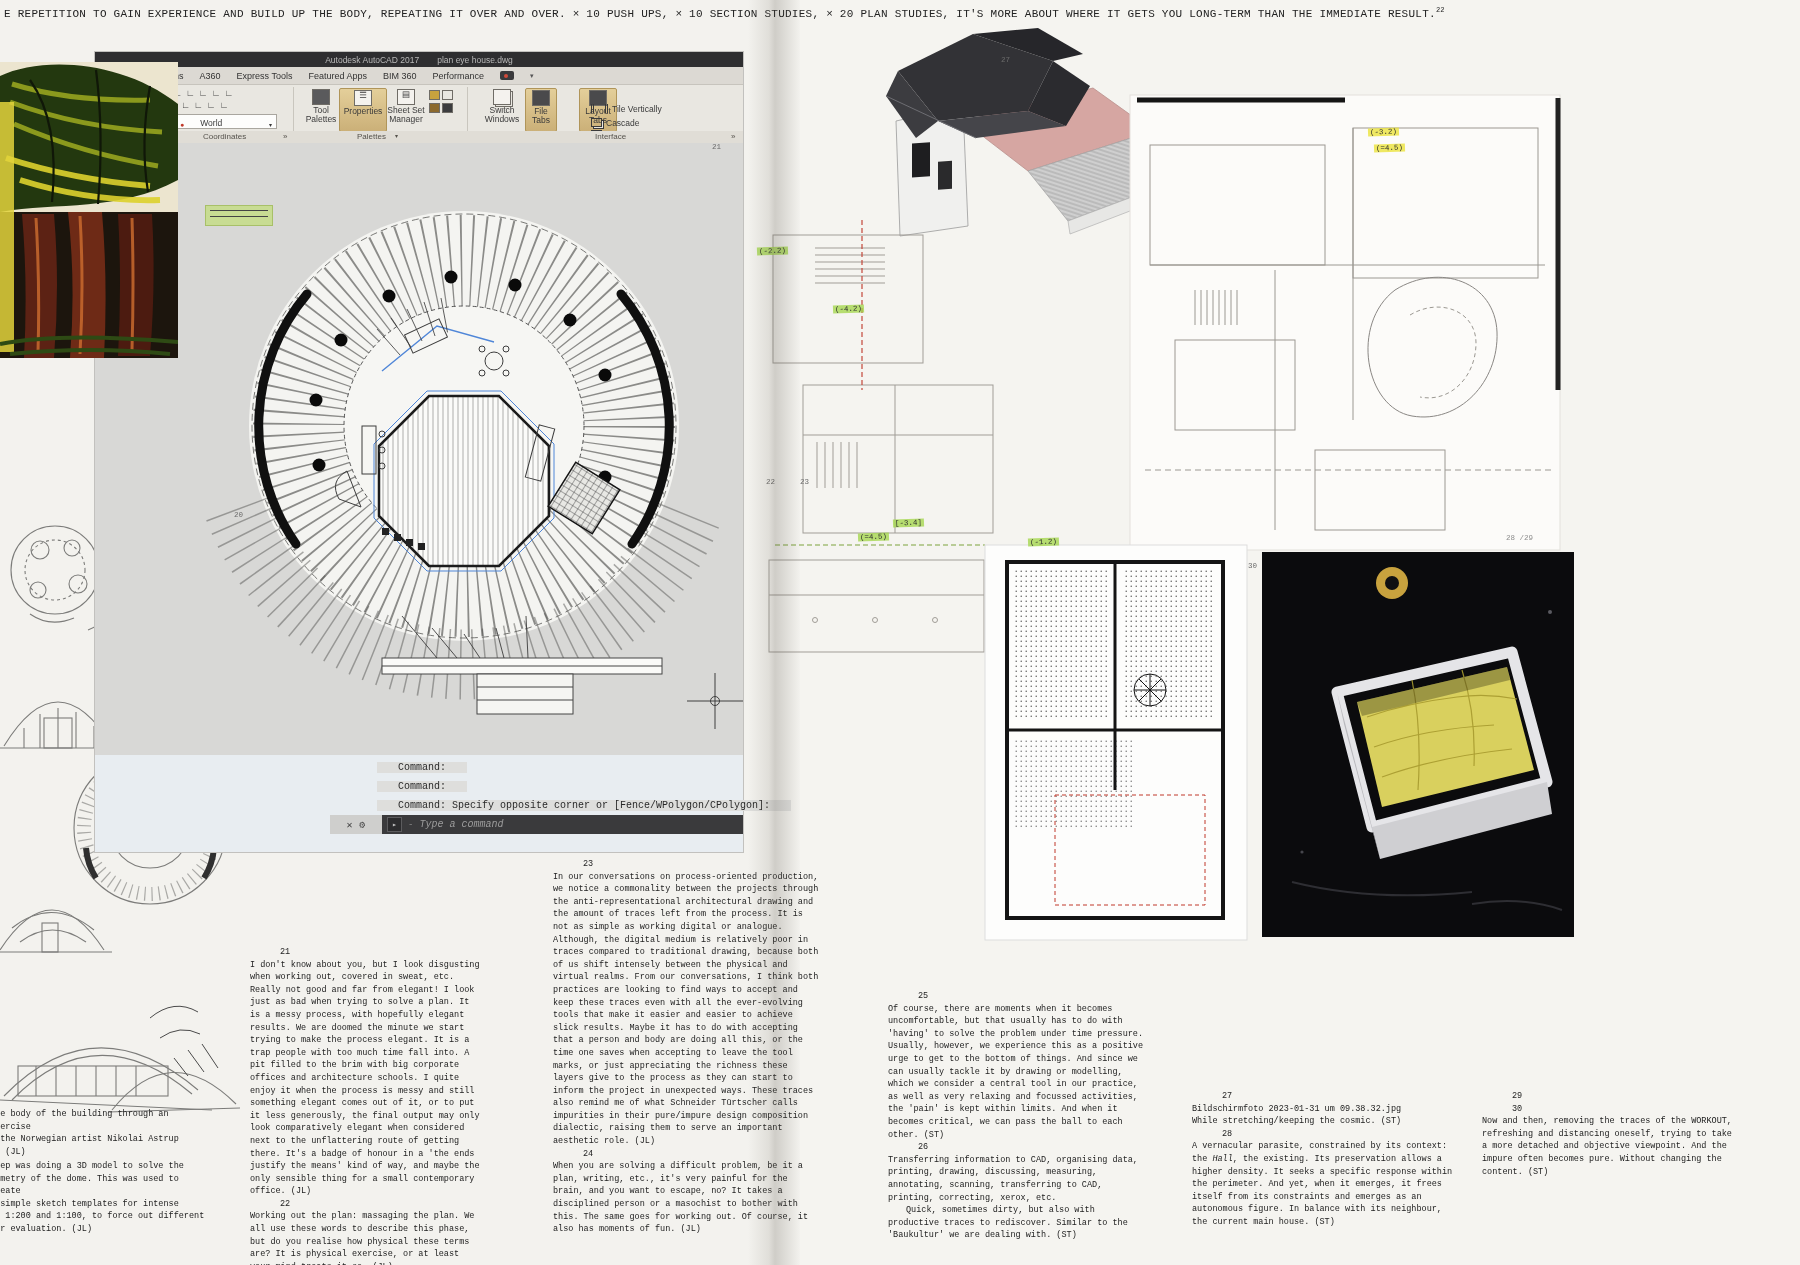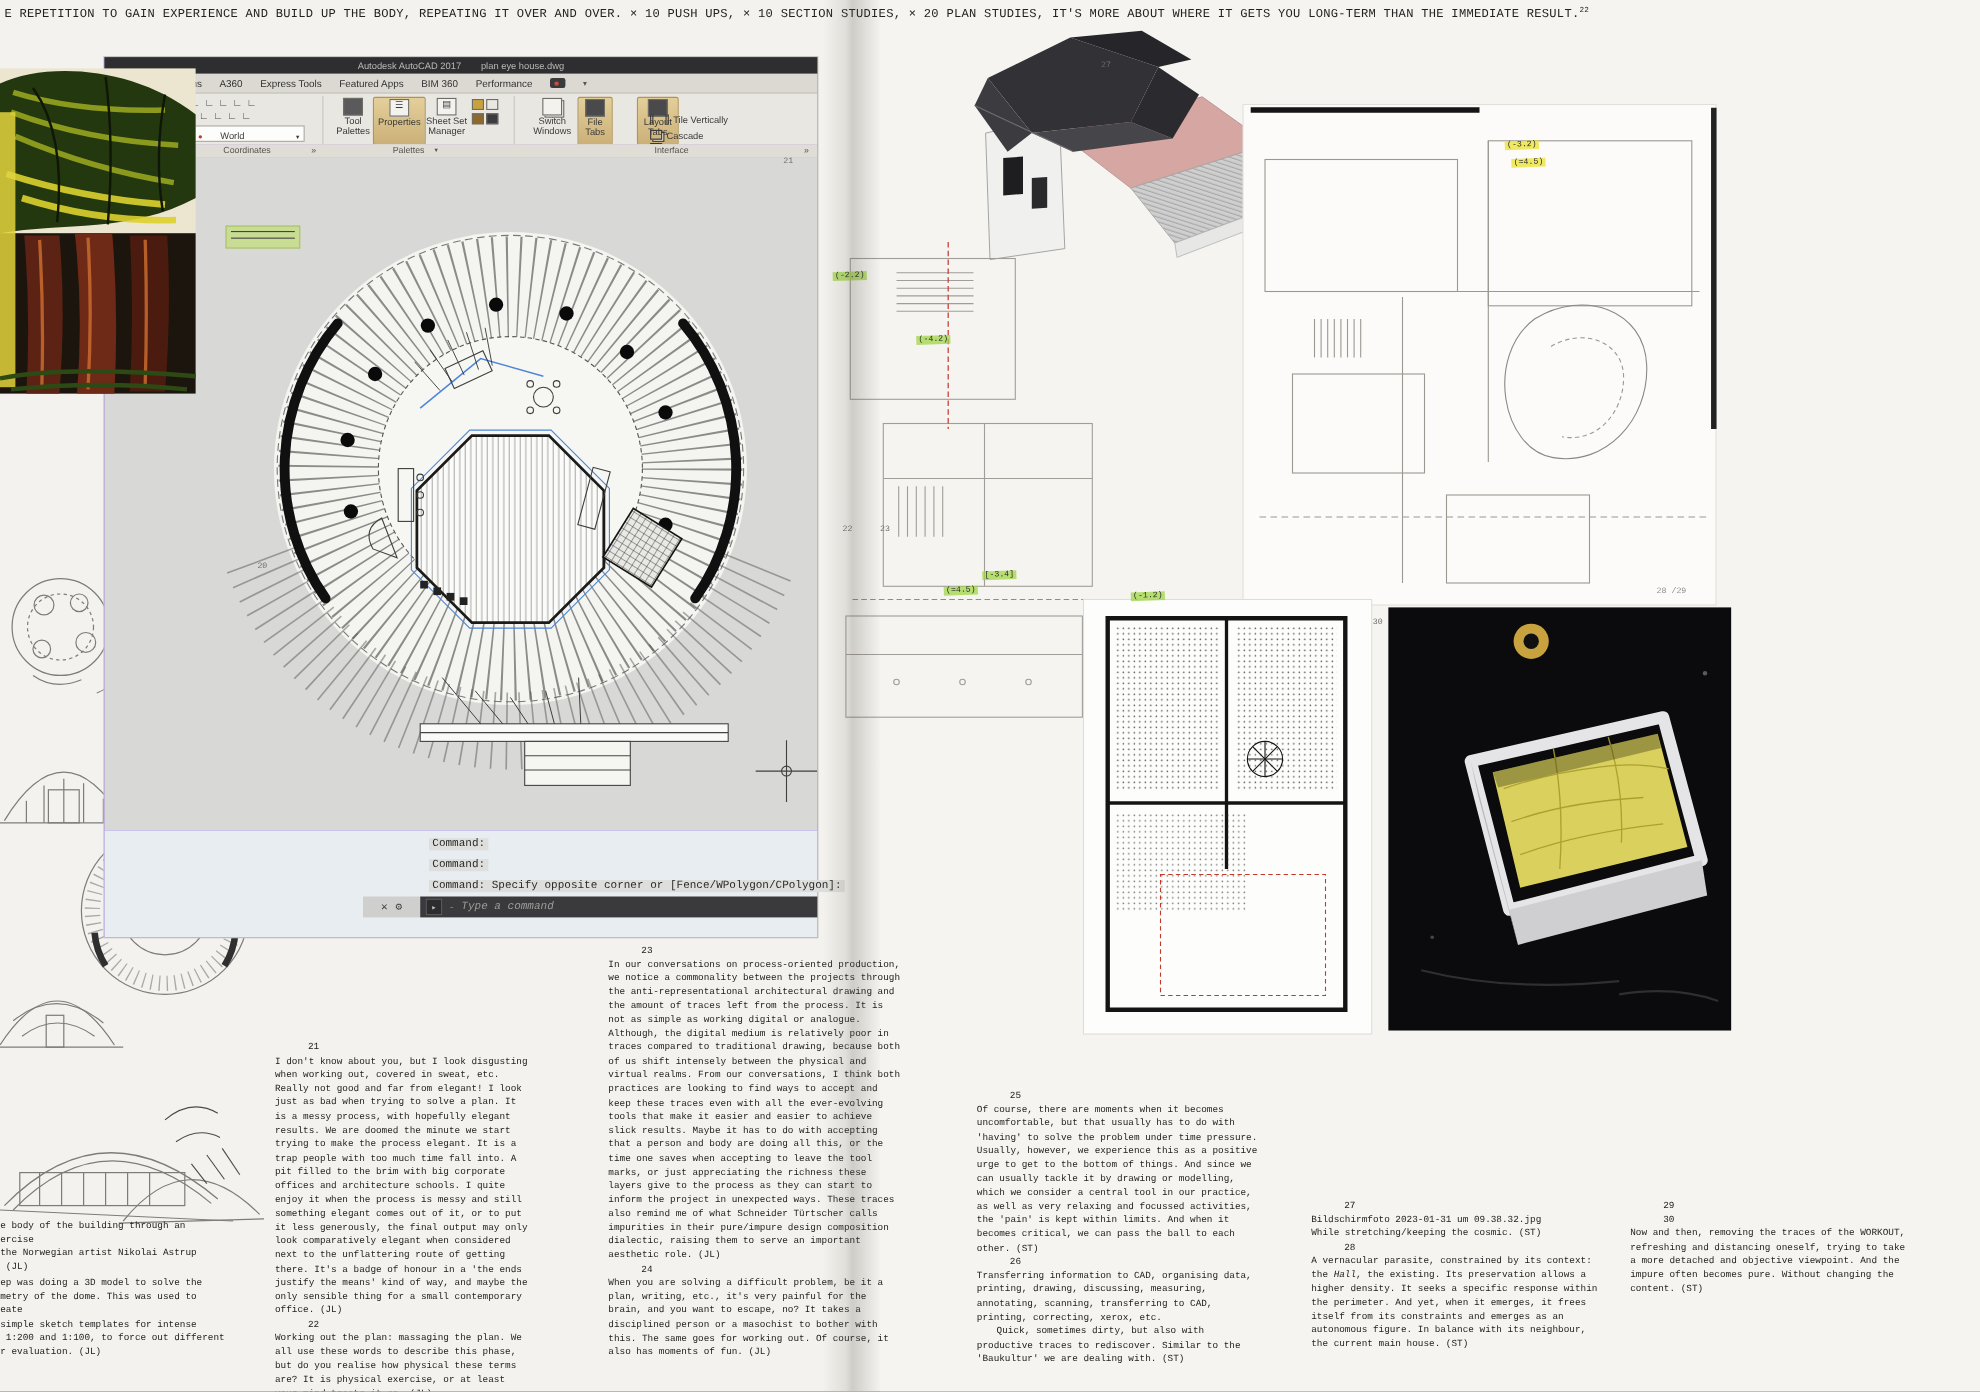--- a/index.html
+++ b/index.html
@@ -35,21 +35,21 @@
         gap:1px;text-align:center;line-height:9px;padding:1px 2px;border-radius:2px;}
   .rbtn .ic{width:16px;height:14px;border:1px solid #6f6c66;background:#f4f2ee;position:relative;}
   .gold{background:linear-gradient(#e4cf9a,#cbb078);border:1px solid #b09559;}
   .mini{width:9px;height:8px;border:1px solid #6f6c66;display:inline-block;background:#efedе8;}
   .tilerow{position:absolute;display:flex;align-items:center;gap:4px;height:13px;font-size:8.5px;}
   .ic-tileh{width:11px;height:9px;border-top:3px double #3a3a3a;border-bottom:3px double #3a3a3a;}
   .ic-tilev{width:11px;height:9px;border-left:3px double #3a3a3a;border-right:3px double #3a3a3a;}
   .ic-casc{width:9px;height:7px;border:1px solid #3a3a3a;box-shadow:2px 2px 0 -1px #e9e7e1,2px 2px 0 0 #3a3a3a;}
   .cad-canvas{position:absolute;left:0;top:91px;width:100%;height:612px;background:#d8d8d6;overflow:hidden;}
   .cad-cmd{position:absolute;left:0;top:703px;width:100%;height:97px;background:#e8edf1;}
-  .cmdline{position:absolute;left:295px;font-size:10px;color:#2a2a2a;background:#dededc;padding:0 3px;white-space:nowrap;}
+  .cmdline{position:absolute;left:282px;font-size:10px;color:#2a2a2a;background:#dededc;padding:0 21px;white-space:nowrap;}
   .cmdicons{position:absolute;left:235px;top:60px;width:52px;height:19px;background:#cfcfcd;display:flex;align-items:center;
             justify-content:center;gap:7px;font-size:10px;color:#444;}
   .cmdbar{position:absolute;left:287px;top:60px;width:361px;height:19px;background:#3a3a3c;display:flex;align-items:center;
           gap:6px;padding-left:5px;box-sizing:border-box;}
   .cmdbadge{width:13px;height:13px;background:#2c2c2e;border:1px solid #5c5c5e;color:#bdbdbd;font-size:8px;
             display:flex;align-items:center;justify-content:center;}
   .cmdprompt{color:#9d9d9d;font-style:italic;font-size:10px;}
   .greenplan{left:205px;top:205px;width:66px;height:19px;background:rgba(188,224,92,.55);border:1px solid rgba(120,150,40,.4);z-index:3;}
   .greenplan::after{content:"";position:absolute;left:4px;top:4px;right:4px;height:1px;background:#444;box-shadow:0 6px 0 #444;}
   

